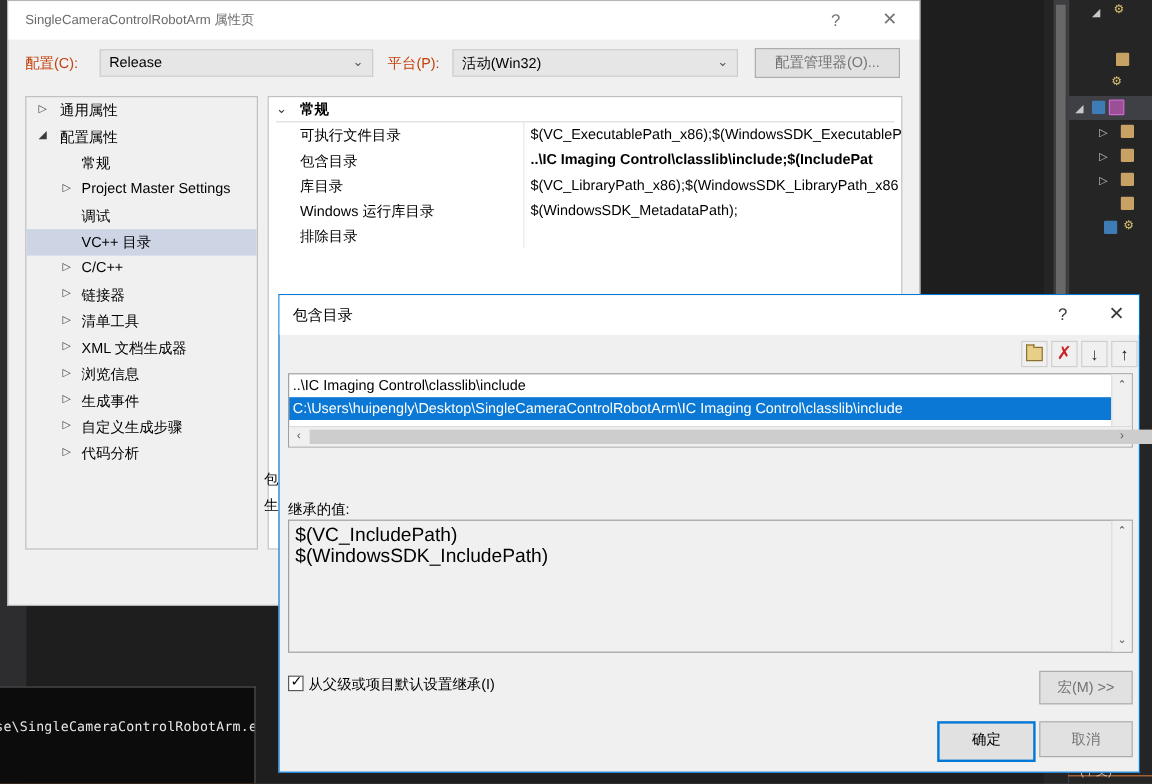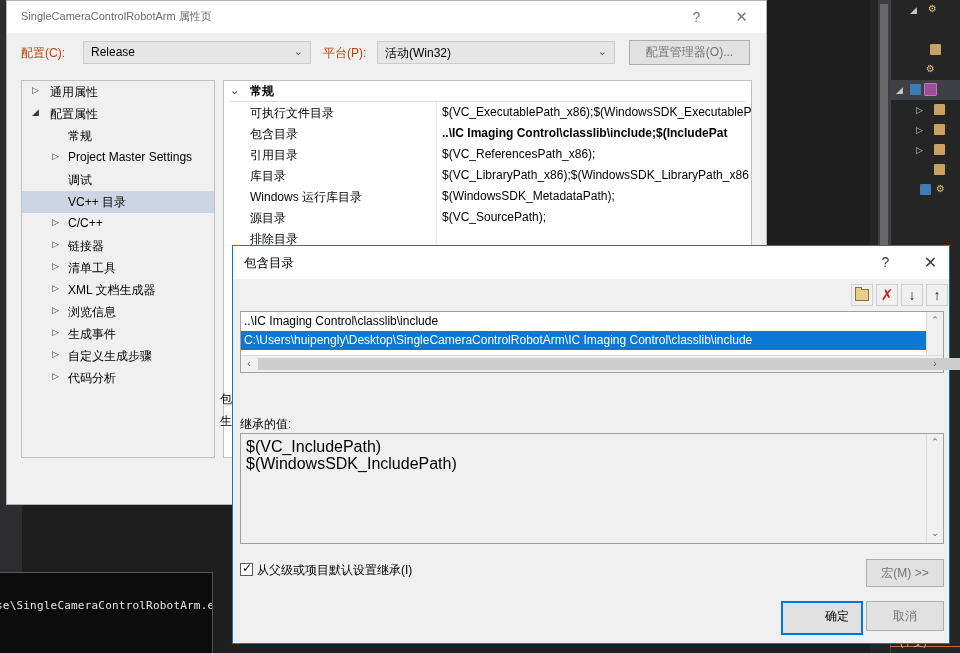--- a/index.html
+++ b/index.html
@@ -312,37 +312,27 @@
         <span class="pn">可执行文件目录</span>
         <span class="pv">$(VC_ExecutablePath_x86);$(WindowsSDK_ExecutableP</span>
       </div>
       <div class="prow">
         <span class="divider"></span>
         <span class="pn">包含目录</span>
         <span class="pv bold">..\IC Imaging Control\classlib\include;$(IncludePat</span>
       </div>
       <div class="prow">
         <span class="divider"></span>
-        <span class="pn">引用目录</span>
-        <span class="pv">$(VC_ReferencesPath_x86);</span>
-      </div>
-      <div class="prow">
-        <span class="divider"></span>
         <span class="pn">库目录</span>
         <span class="pv">$(VC_LibraryPath_x86);$(WindowsSDK_LibraryPath_x86</span>
       </div>
       <div class="prow">
         <span class="divider"></span>
         <span class="pn">Windows 运行库目录</span>
         <span class="pv">$(WindowsSDK_MetadataPath);</span>
-      </div>
-      <div class="prow">
-        <span class="divider"></span>
-        <span class="pn">源目录</span>
-        <span class="pv">$(VC_SourcePath);</span>
       </div>
       <div class="prow">
         <span class="divider"></span>
         <span class="pn">排除目录</span>
       </div>
     </div>
 
     <div class="behind-text" style="left:213px; top:390px;">包</div>
     <div class="behind-text" style="left:213px; top:412px;">生</div>
   </div>
@@ -402,19 +392,19 @@
     <span class="chkbox">
       <span class="tick">✓</span>
     </span>
     <span class="chk-text">从父级或项目默认设置继承(I)</span>
   </div>
 
   <div class="btn macro-btn">
     <span class="btn-lbl" style="line-height:26px;text-align:center;">宏(M) &gt;&gt;</span>
   </div>
   <div class="ok-btn">
-    <span class="btn-lbl" style="line-height:26px;padding-left:15px;">确定</span>
+    <span class="btn-lbl" style="line-height:26px;">确定</span>
   </div>
   <div class="btn cancel-btn">
     <span class="btn-lbl" style="line-height:28px;">取消</span>
   </div>
 
 </div>
 
 </body></html>

